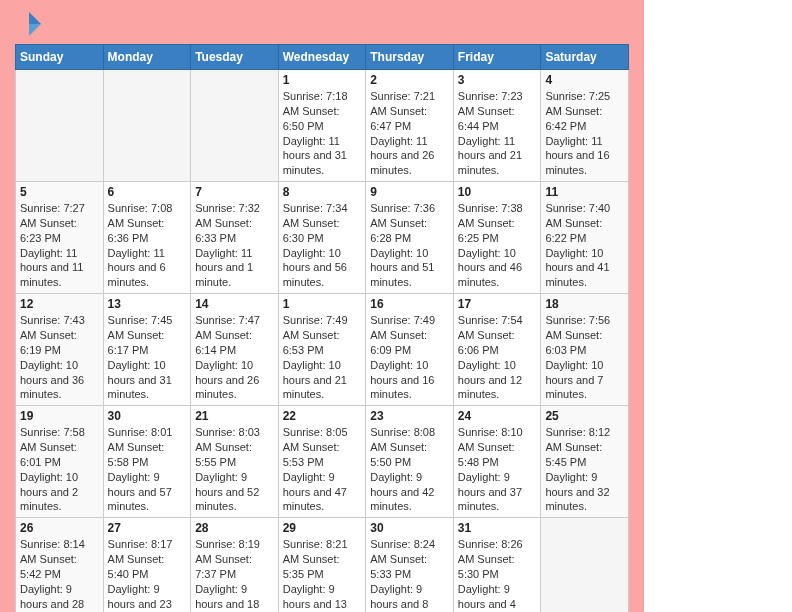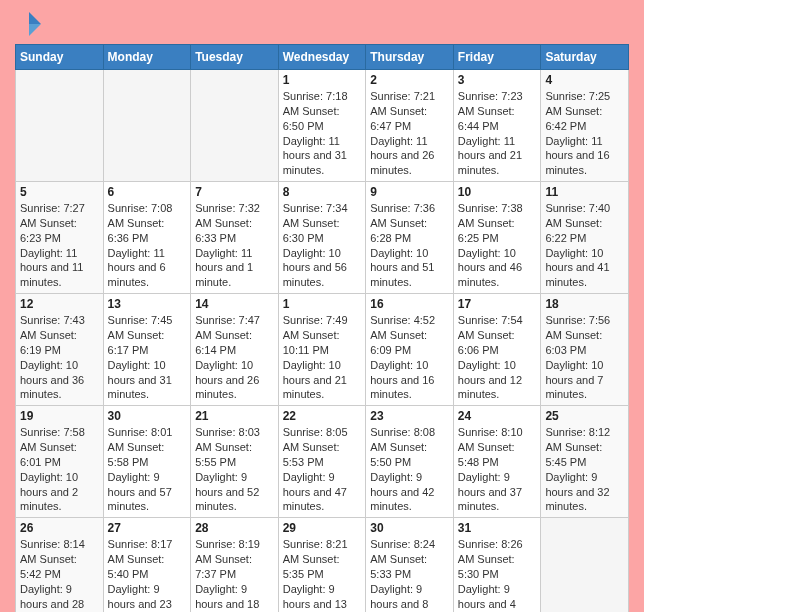--- a/index.html
+++ b/index.html
@@ -231,27 +231,27 @@
           <td>
             <div class="day-number">14</div>
             <div class="day-info">Sunrise: 7:47 AM
 Sunset: 6:14 PM
 Daylight: 10 hours
 and 26 minutes.</div>
           </td>
           <td>
             <div class="day-number">1</div>
             <div class="day-info">Sunrise: 7:49 AM
-Sunset: 10:11 PM
+Sunset: 6:53 PM
 Daylight: 10 hours
 and 21 minutes.</div>
           </td>
           <td>
             <div class="day-number">16</div>
-            <div class="day-info">Sunrise: 4:52 AM
+            <div class="day-info">Sunrise: 7:49 AM
 Sunset: 6:09 PM
 Daylight: 10 hours
 and 16 minutes.</div>
           </td>
           <td>
             <div class="day-number">17</div>
             <div class="day-info">Sunrise: 7:54 AM
 Sunset: 6:06 PM
 Daylight: 10 hours
 and 12 minutes.</div>

